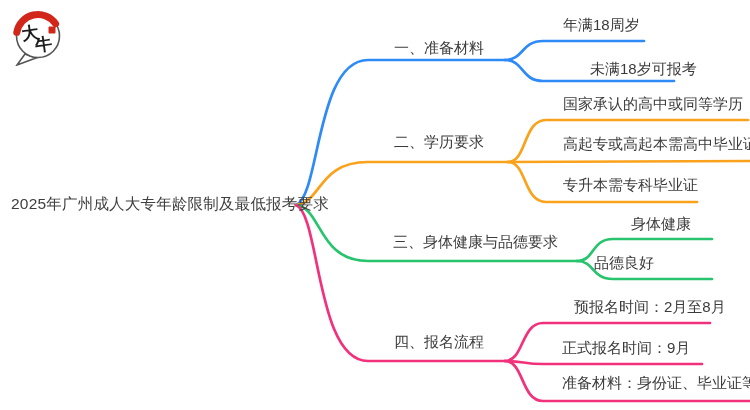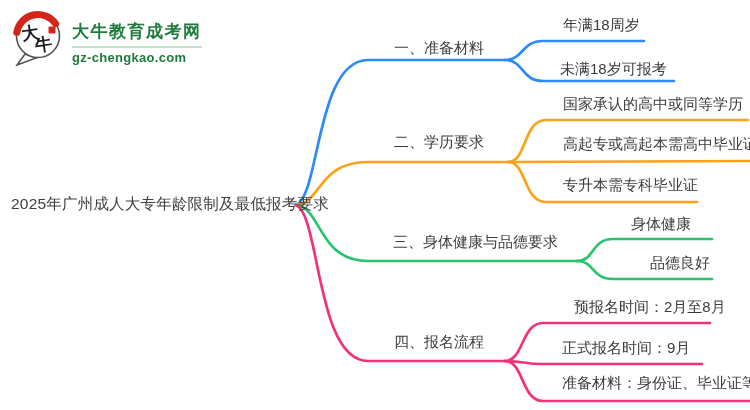--- a/index.html
+++ b/index.html
@@ -49,40 +49,35 @@
 
   <div class="logo">
     <svg width="52" height="56" viewBox="0 0 52 56">
       <path d="M13,44 L5,55 L24,48 Z" fill="#ffffff" stroke="#555555" stroke-width="1.6"></path>
       <circle cx="26" cy="26" r="21.5" fill="#ffffff" stroke="#555555" stroke-width="1.6"></circle>
       <path d="M4.8,22.3 A21.5,21.5 0 0 1 43.6,13.7" stroke="#d2261b" stroke-width="7" fill="none" stroke-linecap="round"></path>
       <rect x="36.5" y="16.5" width="7" height="7" rx="1" fill="#d2261b"></rect>
       <text x="10" y="28" font-size="17" font-weight="bold" fill="#1c1c1c" transform="rotate(-8 24 26)">大</text>
       <text x="22" y="41" font-size="17" font-weight="bold" fill="#1c1c1c" transform="rotate(-8 24 26)">牛</text>
     </svg>
-    <div class="logo-text">
-      <div class="logo-title">大牛教育成考网</div>
-      <div class="logo-rule"></div>
-      <div class="logo-domain">gz-chengkao.com</div>
-    </div>
   </div>
 
   <div class="node root-topic" style="left:11px; top:195px;">2025年广州成人大专年龄限制及最低报考要求</div>
 
   <div class="node" style="left:394px; top:39px;">一、准备材料</div>
   <div class="node" style="left:563px; top:16px;">年满18周岁</div>
-  <div class="node" style="left:560px; top:60px;">未满18岁可报考</div>
+  <div class="node" style="left:590px; top:60px;">未满18岁可报考</div>
 
   <div class="node" style="left:563px; top:95px;">国家承认的高中或同等学历</div>
   <div class="node" style="left:394px; top:133px;">二、学历要求</div>
   <div class="node" style="left:563px; top:135px;">高起专或高起本需高中毕业证</div>
   <div class="node" style="left:563px; top:176px;">专升本需专科毕业证</div>
 
   <div class="node" style="left:393px; top:233px;">三、身体健康与品德要求</div>
   <div class="node" style="left:631px; top:215px;">身体健康</div>
-  <div class="node" style="left:650px; top:254px;">品德良好</div>
+  <div class="node" style="left:594px; top:254px;">品德良好</div>
 
   <div class="node" style="left:394px; top:333px;">四、报名流程</div>
   <div class="node" style="left:562px; top:298px;margin-left:12px;">预报名时间：2月至8月</div>
   <div class="node" style="left:562px; top:339px;">正式报名时间：9月</div>
   <div class="node" style="left:562px; top:374px;">准备材料：身份证、毕业证等</div>
 
 </div>
 
 </body></html>

